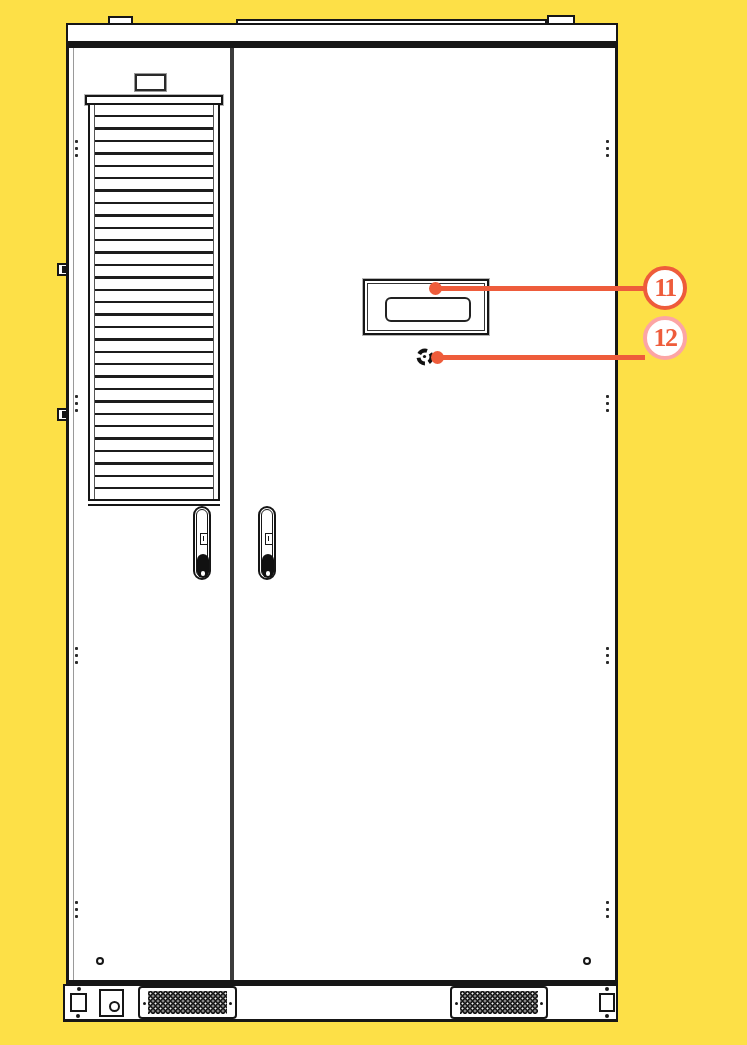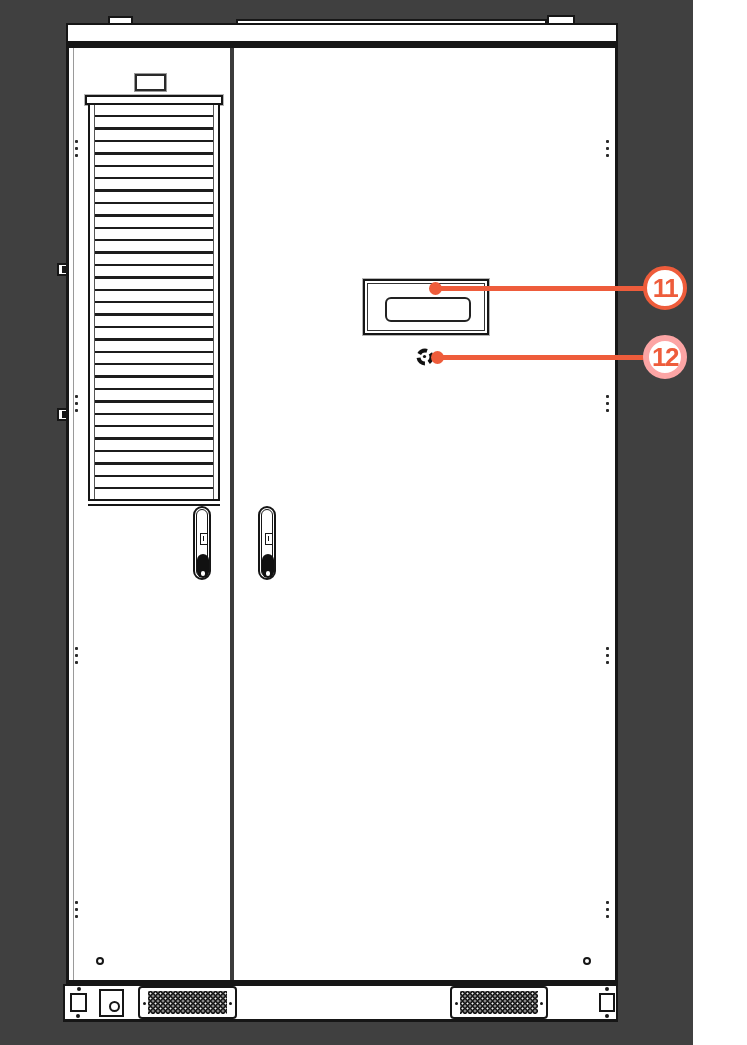--- a/index.html
+++ b/index.html
@@ -1,17 +1,17 @@
 <!DOCTYPE html>
 <html><head>
 <meta charset="utf-8">
 <style>
   html,body{margin:0;padding:0;background:#ffffff;}
-  #canvas{position:relative;width:693px;height:1045px;background:#404040;overflow:hidden;
-          font-family:Liberation Sans, sans-serif;}
+  #canvas{position:relative;width:747px;height:1045px;background:#fde047;overflow:hidden;
+          font-family:Liberation Serif, serif;}
   .abs{position:absolute;box-sizing:border-box;}
 
   
   .top-tab{background:#fff;border:2px solid #161616;}
   .top-plate{background:#fff;border:2px solid #161616;border-bottom-width:1px;}
   .top-rail{left:66px;top:23px;width:552px;height:21px;background:#fff;
             border:2px solid #161616;border-bottom:3px solid #161616;}
 
   
   .cabinet-body{left:66px;top:44px;width:552px;height:940px;background:#fff;
@@ -168,21 +168,21 @@
   </svg>
 
   <div class="abs leader" style="left:435px;top:286px;width:210px;background:#EE5C3B;"></div>
   <div class="abs leader-dot" style="left:429px;top:282px;background:#EE5C3B;"></div>
   <div class="abs callout-bubble" style="left:643px;top:266px;border:4px solid #EE5C3B;color:#EE5C3B;">
     <span>11</span>
   </div>
 
   <div class="abs leader" style="left:437px;top:355px;width:208px;background:#EE5C3B;"></div>
   <div class="abs leader-dot" style="left:431px;top:351px;background:#EE5C3B;"></div>
-  <div class="abs callout-bubble" style="left:643px;top:335px;border:6px solid #fca5a5;color:#EE5C3B;">
+  <div class="abs callout-bubble" style="left:643px;top:316px;border:4px solid #fca5a5;color:#EE5C3B;">
     <span>12</span>
   </div>
 
   <div class="abs door-screw" style="left:96px;top:957px;"></div>
   <div class="abs door-screw" style="left:583px;top:957px;"></div>
 
   <div class="abs base-band"></div>
 
   <div class="abs foot" style="left:70px;width:17px;"></div>
   <div class="abs foot-dot" style="left:77px;top:987px;"></div>

